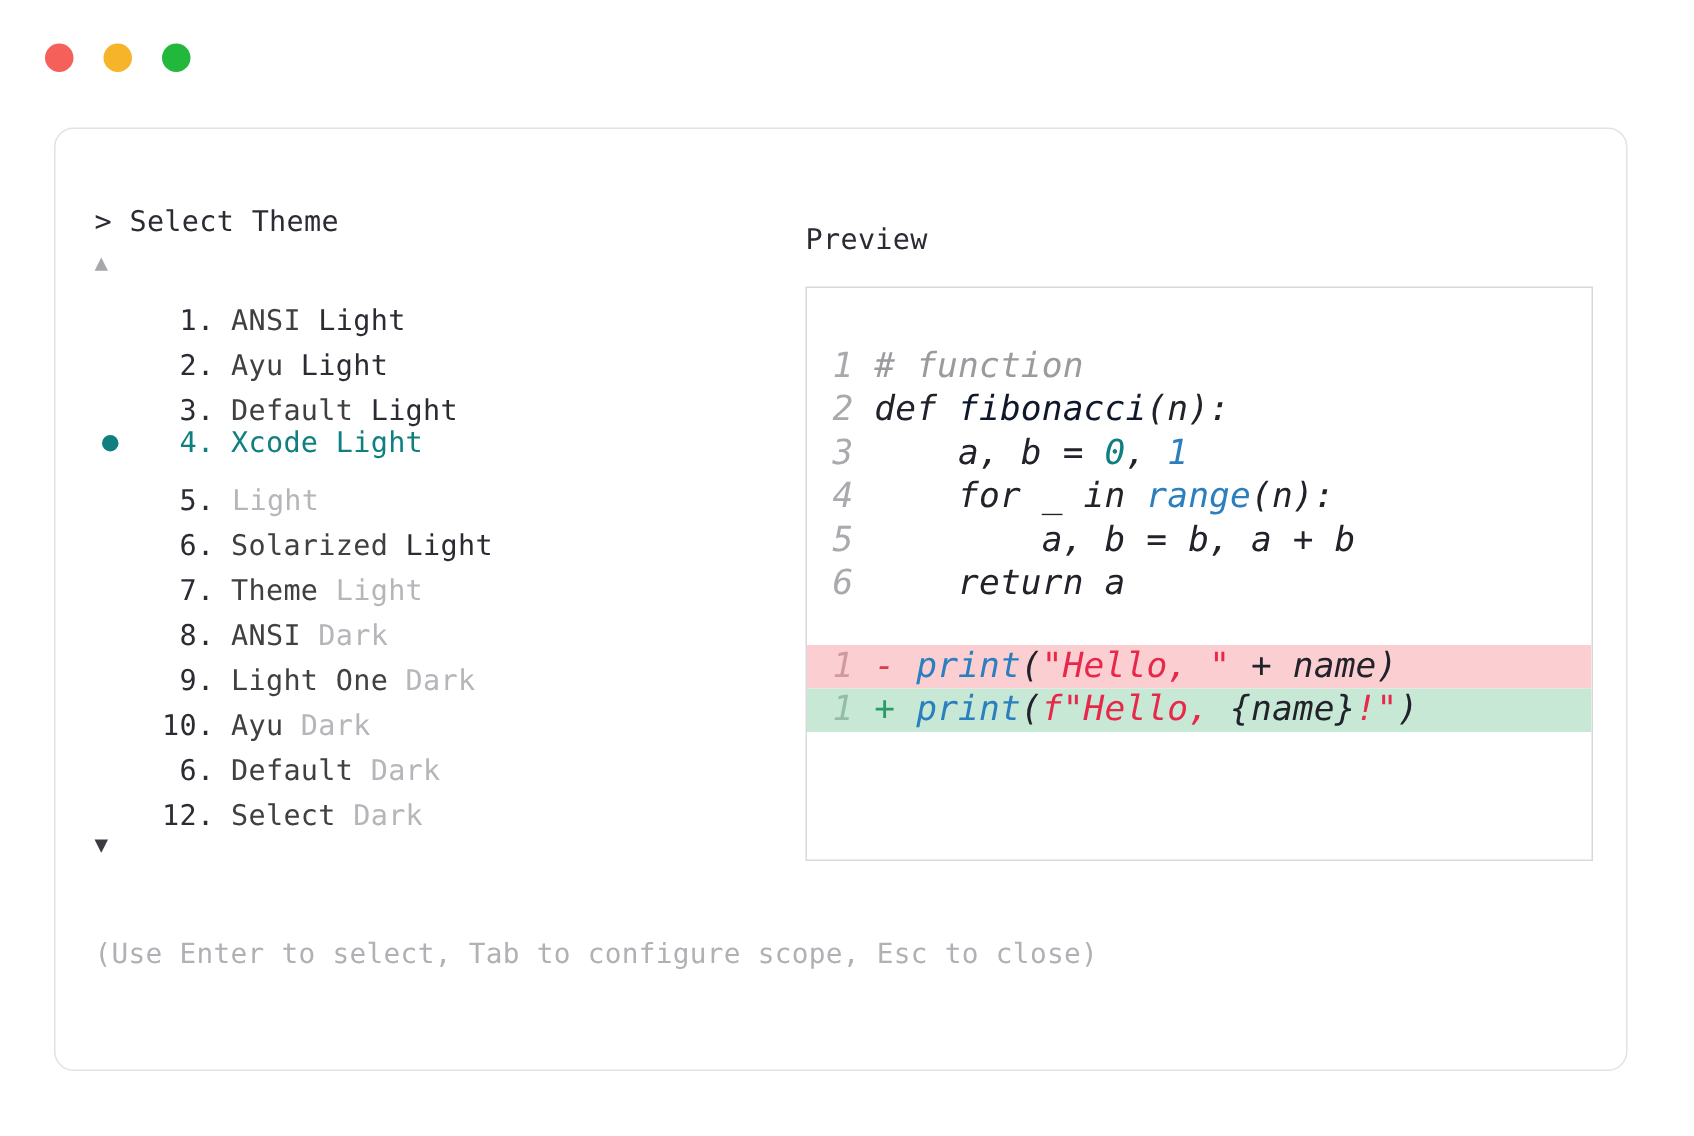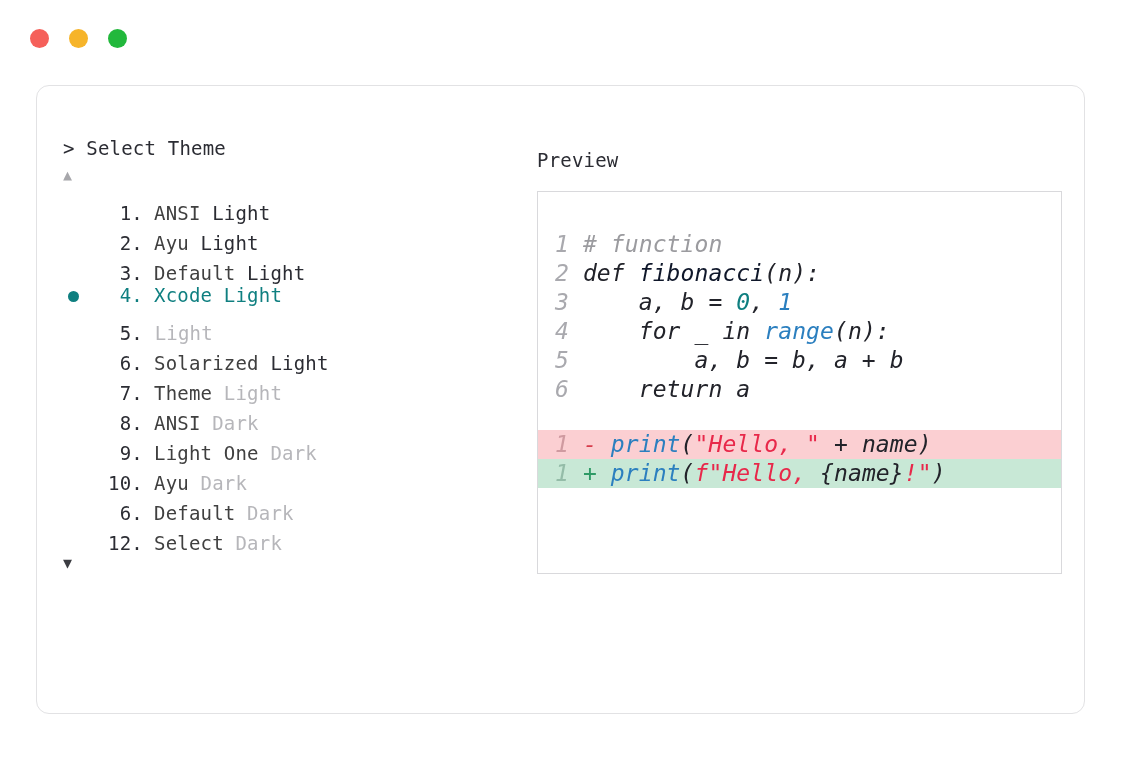--- a/index.html
+++ b/index.html
@@ -216,20 +216,21 @@
           <div class="theme-row"><span class="bullet-cell"></span><span class="num-cell">7.</span><span class="name-cell">Theme</span><span class="suffix dim"> Light</span></div>
           <div class="theme-row"><span class="bullet-cell"></span><span class="num-cell">8.</span><span class="name-cell">ANSI</span><span class="suffix dim"> Dark</span></div>
           <div class="theme-row"><span class="bullet-cell"></span><span class="num-cell">9.</span><span class="name-cell">Light One</span><span class="suffix dim"> Dark</span></div>
           <div class="theme-row"><span class="bullet-cell"></span><span class="num-cell">10.</span><span class="name-cell">Ayu</span><span class="suffix dim"> Dark</span></div>
           <div class="theme-row"><span class="bullet-cell"></span><span class="num-cell">6.</span><span class="name-cell">Default</span><span class="suffix dim"> Dark</span></div>
           <div class="theme-row"><span class="bullet-cell"></span><span class="num-cell">12.</span><span class="name-cell">Select</span><span class="suffix dim"> Dark</span></div>
         </div>
     <div class="scroll-arrow down">▼</div>
   </div>
 
+  <div class="footer-hint">(Use Enter to select, Tab to configure scope, Esc to close)</div>
 
   <div class="right-col">
     <div class="preview-title">Preview</div>
     <div class="preview-panel">
       <div class="code-block" id="code-block"><div class="code-line"><span class="ln">1 </span><span class="tok-comment"># function</span></div><div class="code-line"><span class="ln">2 </span><span class="tok-plain">def </span><span class="tok-func">fibonacci</span><span class="tok-plain">(n):</span></div><div class="code-line"><span class="ln">3 </span><span class="tok-plain">    a, b = </span><span class="tok-num-0">0</span><span class="tok-plain">, </span><span class="tok-num-1">1</span></div><div class="code-line"><span class="ln">4 </span><span class="tok-plain">    for _ in </span><span class="tok-builtin">range</span><span class="tok-plain">(n):</span></div><div class="code-line"><span class="ln">5 </span><span class="tok-plain">        a, b = b, a + b</span></div><div class="code-line"><span class="ln">6 </span><span class="tok-plain">    return a</span></div><div class="blank-line"></div><div class="diff-line del"><span class="diff-ln-del">1 </span><span class="sign-del">- </span><span class="tok-builtin">print</span><span class="tok-plain">(</span><span class="tok-str">"Hello, "</span><span class="tok-plain"> + name)</span></div><div class="diff-line add"><span class="diff-ln-add">1 </span><span class="sign-add">+ </span><span class="tok-builtin">print</span><span class="tok-plain">(</span><span class="tok-str">f"Hello, </span><span class="tok-plain">{name}</span><span class="tok-str">!"</span><span class="tok-plain">)</span></div></div>
     </div>
   </div>
 
 </div>
 </div>

